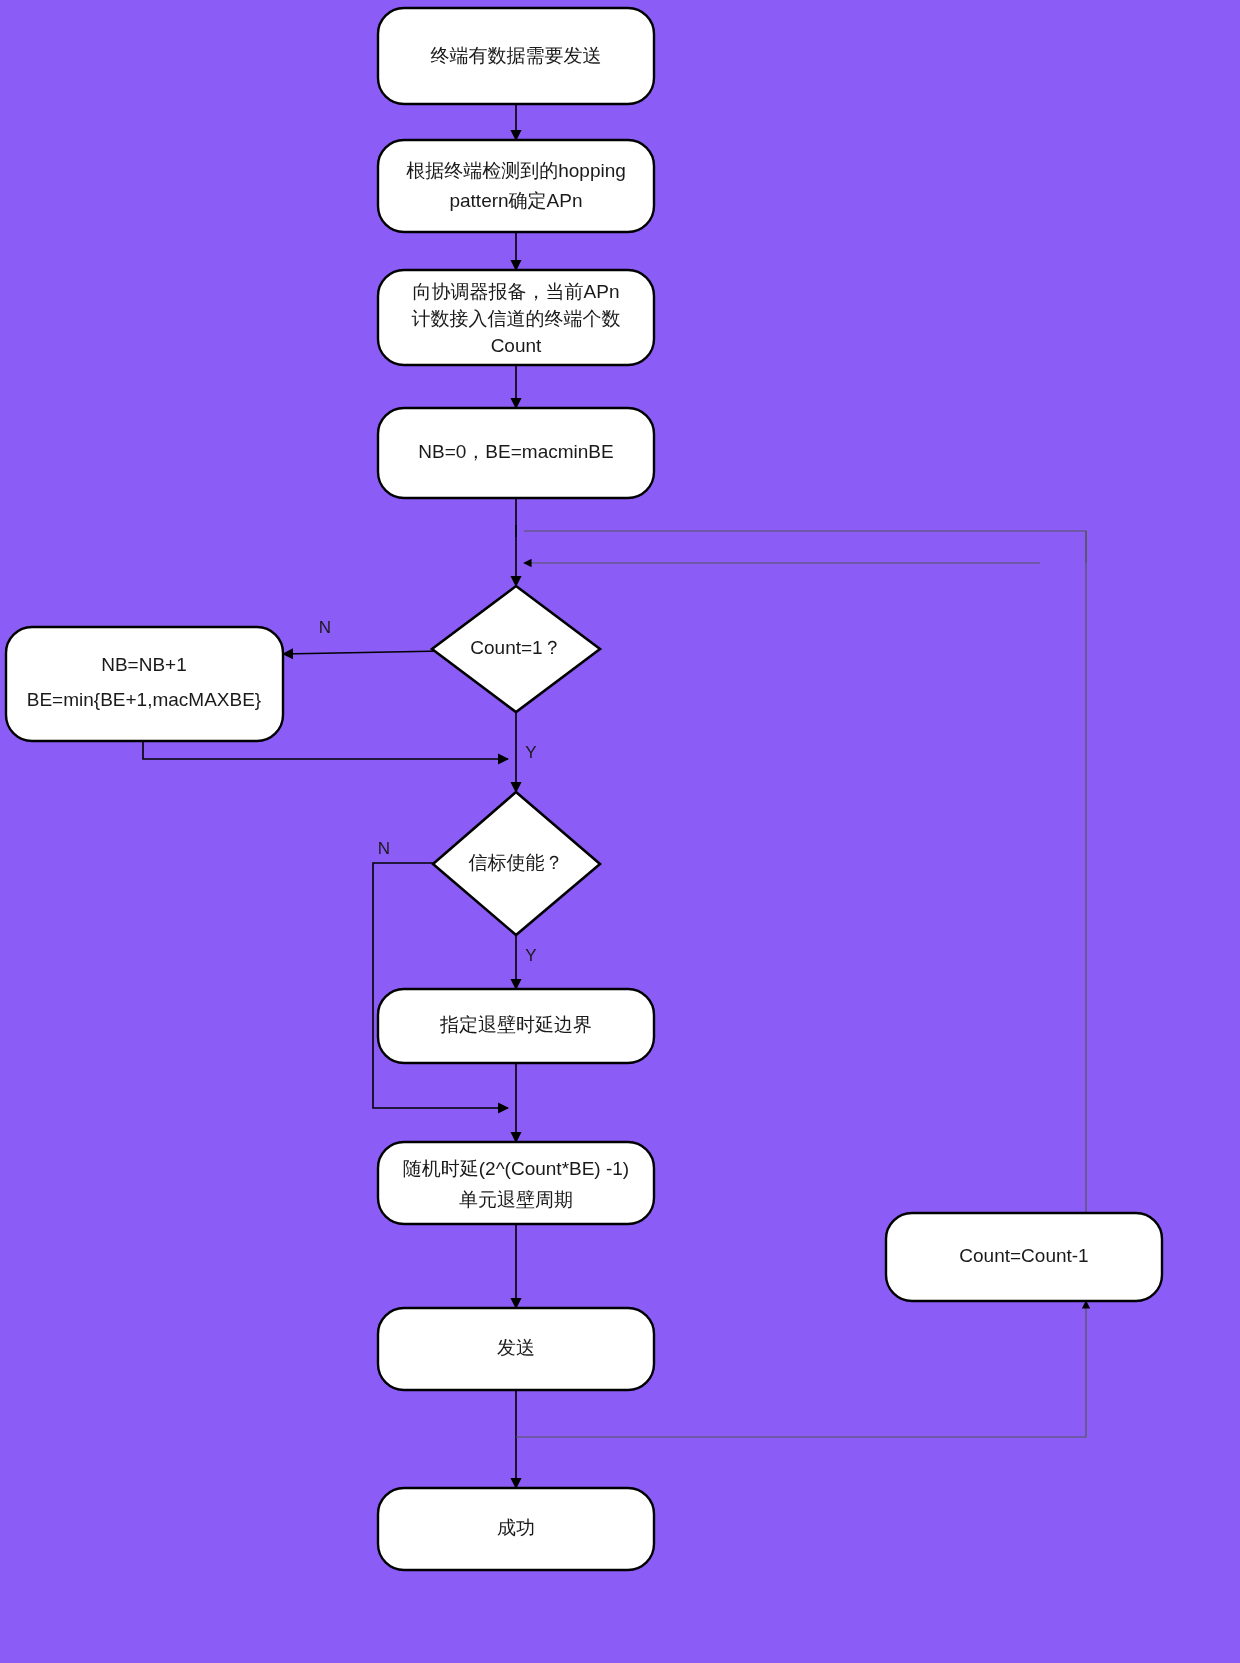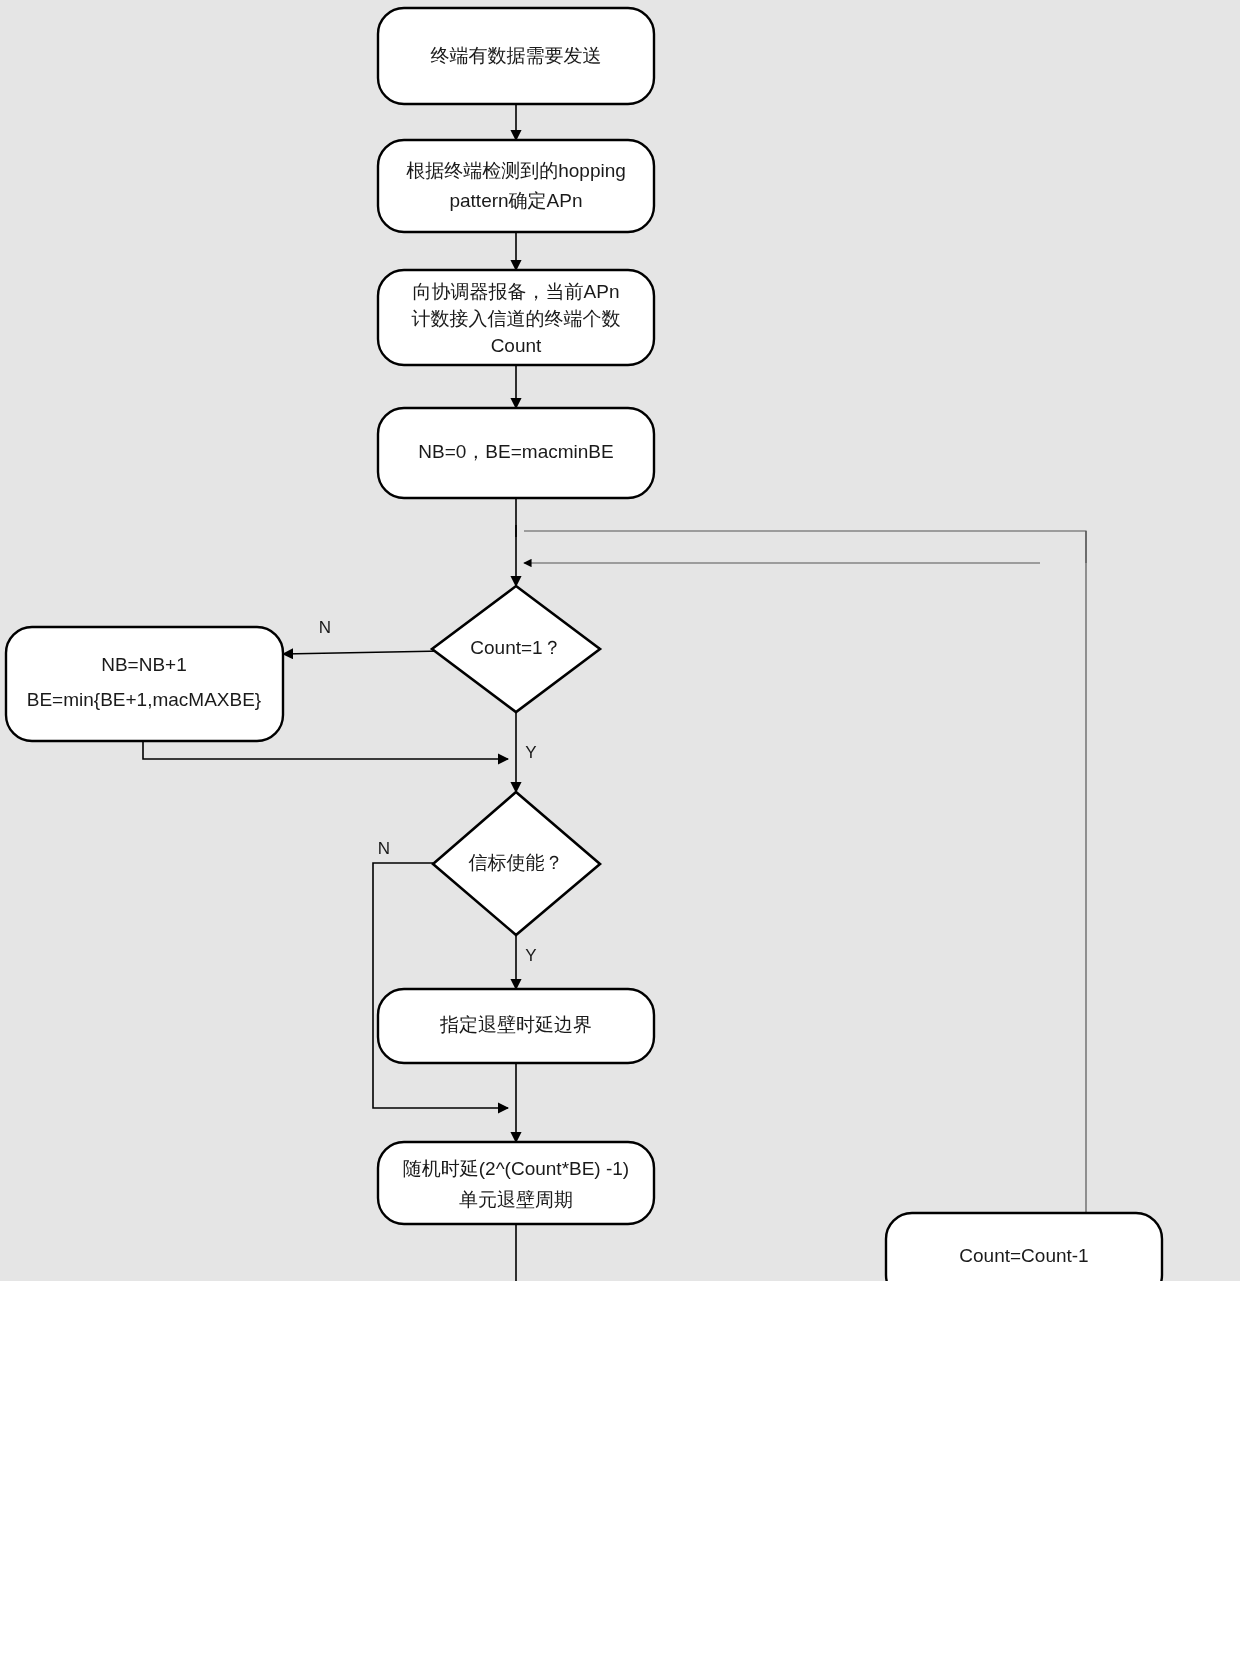--- a/index.html
+++ b/index.html
@@ -3,22 +3,22 @@
 <meta charset="utf-8">
 <style>
   html, body {
     margin: 0;
     padding: 0;
     background: #ffffff;
   }
   #page {
     position: relative;
     width: 1240px;
-    height: 1281px;
-    background: #e5e5e5;
+    height: 1663px;
+    background: #8b5cf6;
     font-family: "Liberation Sans", "DejaVu Sans", sans-serif;
     overflow: hidden;
   }
   svg.canvas {
     position: absolute;
     top: 0;
     left: 0;
     width: 1240px;
     height: 1663px;
   }

